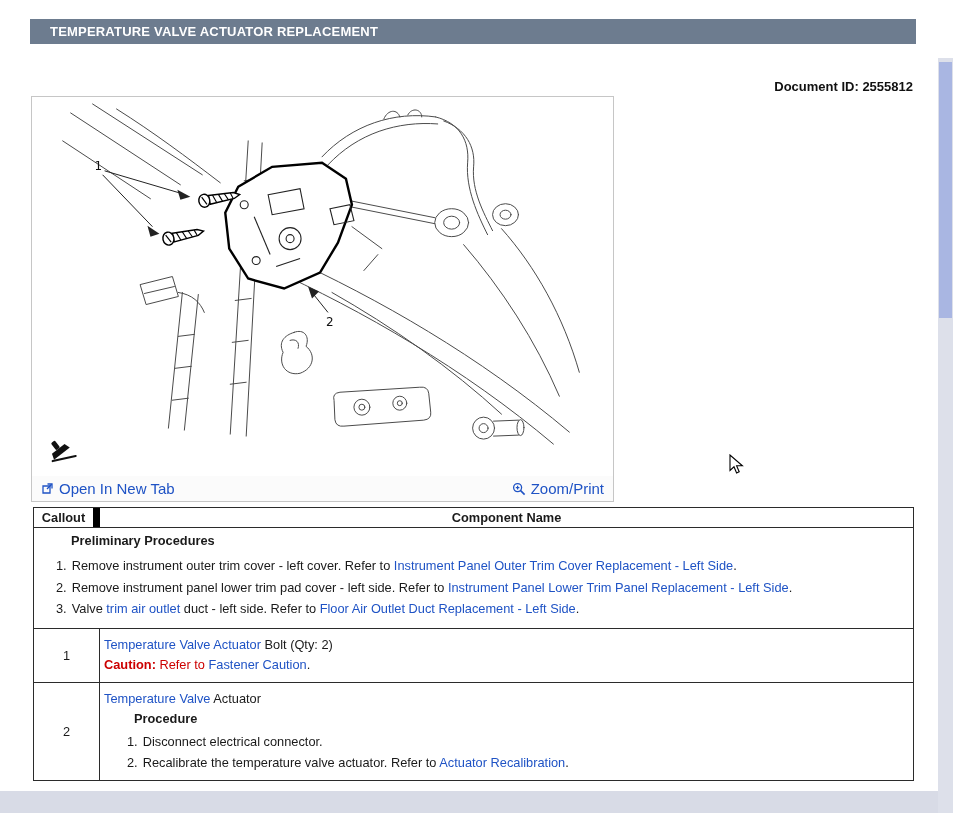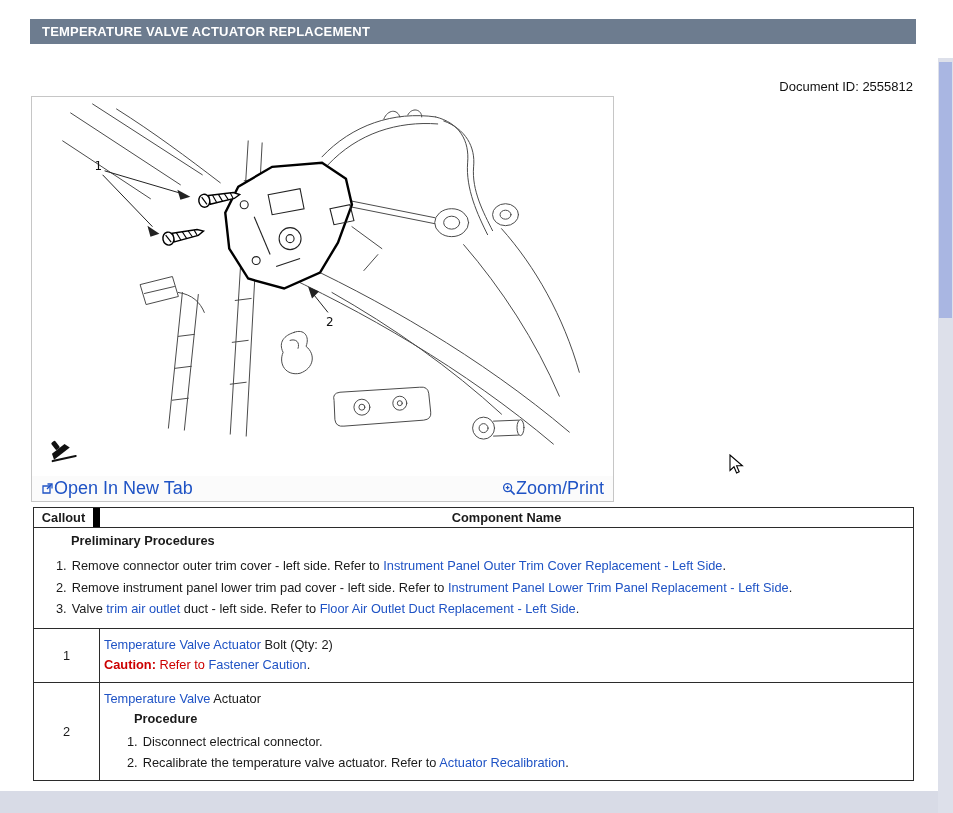--- a/index.html
+++ b/index.html
@@ -1,27 +1,27 @@
 <!DOCTYPE html>
 <html><head>
 <meta charset="utf-8">
 <style>
   *{box-sizing:border-box;margin:0;padding:0}
   html,body{width:953px;height:813px}
   body{font-family:"Liberation Sans","DejaVu Sans",sans-serif;background:#fff;color:#1a1a1a;font-size:13px;overflow:hidden}
   .page{position:absolute;left:0;top:0;width:953px;height:813px;background:#fff}
   .title-bar{position:absolute;left:30px;top:19px;width:886px;height:25px;background:#6d7c8f;color:#fff;
-             font-weight:700;font-size:13px;line-height:25px;padding-left:12px;letter-spacing:.2px}
-  .doc-id{position:absolute;top:79px;right:40px;font-weight:400;font-size:13px;color:#111}
+             font-weight:700;font-size:13px;line-height:25px;padding-left:20px;letter-spacing:.2px}
+  .doc-id{position:absolute;top:79px;right:40px;font-weight:700;font-size:13px;color:#111}
   .figure{position:absolute;left:31px;top:96px;width:583px;height:406px;border:1px solid #c6c6c6;background:#fff;
           display:flex;flex-direction:column}
   .figure-canvas{flex:1;position:relative;overflow:hidden}
   .figure-canvas svg{position:absolute;left:0;top:0;width:100%;height:100%}
   .figure-links{height:25px;display:flex;justify-content:space-between;align-items:center;padding:0 9px;background:#fbfbfb}
-  .fig-link{display:inline-flex;align-items:center;color:#1f53c5;text-decoration:none;font-size:18px;cursor:pointer}
+  .fig-link{display:inline-flex;align-items:center;gap:5px;color:#1f53c5;text-decoration:none;font-size:15px;cursor:pointer}
   .lnk{color:#1f53c5;text-decoration:none;cursor:pointer}
   .si-table{position:absolute;left:33px;top:507px;width:881px;border:1px solid #2b2b2b;font-size:12.8px;background:#fff}
   .t-head{display:flex;border-bottom:1px solid #2b2b2b;font-weight:700;height:20px;line-height:19px;text-align:center}
   .c-col{width:66px;border-right:7px solid #000000}
   .n-col{flex:1}
   .prelim{border-bottom:1px solid #2b2b2b;padding:4px 8px 8px 0}
   .prelim-title{font-weight:700;padding:1px 0 7px 37px}
   .step{padding-left:22px;line-height:21.5px}
   .num{display:inline-block;min-width:10px;margin-right:5px}
   .t-row{display:flex;border-bottom:1px solid #2b2b2b}
@@ -175,21 +175,21 @@
 
   <div class="si-table">
     <div class="t-head">
       <div class="c-col">Callout</div>
       <div class="n-col">Component Name</div>
     </div>
 
     <div class="prelim">
       <div class="prelim-title">Preliminary Procedures</div>
       <div class="prelim-steps">
-        <div class="step"><span class="num">1.</span><span>Remove connector outer trim cover - left side. Refer to </span><a class="lnk" href="#">Instrument Panel Outer Trim Cover Replacement - Left Side</a><span></span><a class="lnk" href="#"></a><span>.</span></div>
+        <div class="step"><span class="num">1.</span><span>Remove instrument outer trim cover - left cover. Refer to </span><a class="lnk" href="#">Instrument Panel Outer Trim Cover Replacement - Left Side</a><span></span><a class="lnk" href="#"></a><span>.</span></div>
         <div class="step"><span class="num">2.</span><span>Remove instrument panel lower trim pad cover - left side. Refer to </span><a class="lnk" href="#">Instrument Panel Lower Trim Panel Replacement - Left Side</a><span></span><a class="lnk" href="#"></a><span>.</span></div>
         <div class="step"><span class="num">3.</span><span>Valve </span><a class="lnk" href="#">trim air outlet</a><span> duct - left side. Refer to </span><a class="lnk" href="#">Floor Air Outlet Duct Replacement - Left Side</a><span>.</span></div>
       </div>
     </div>
 
     <div class="t-row">
       <div class="c-cell">1</div>
       <div class="n-cell">
         <div class="line"><a class="lnk" href="#">Temperature Valve Actuator</a><span> Bolt (Qty: 2)</span></div>
         <div class="line"><span class="caution">Caution:</span><span class="caution-text"> Refer to </span><a class="lnk" href="#">Fastener Caution</a><span>.</span></div>

